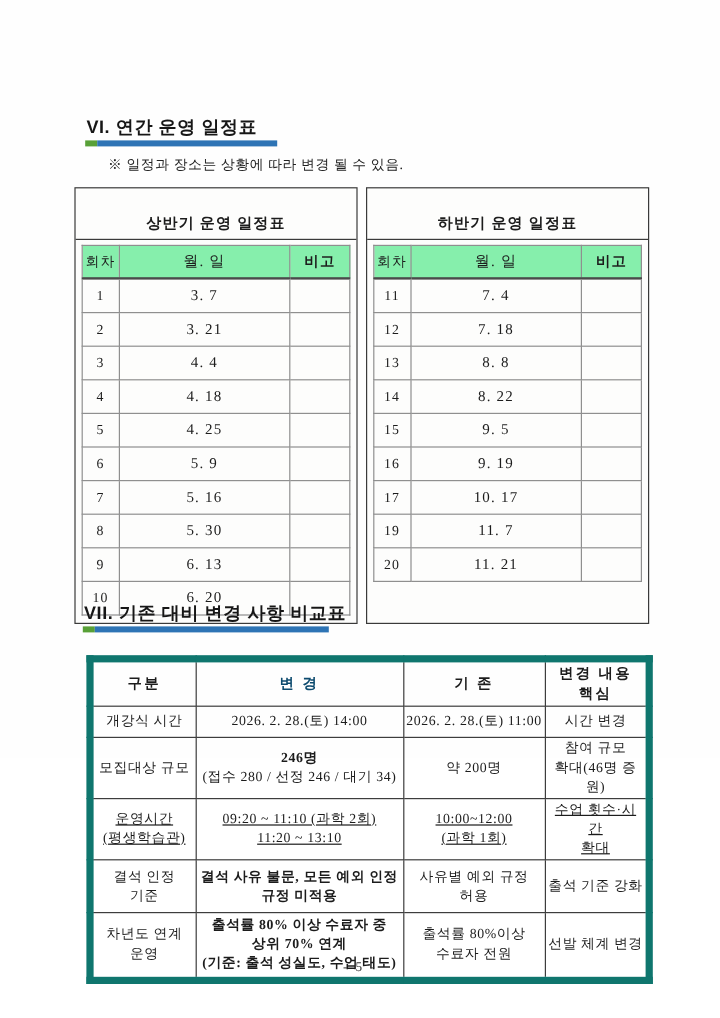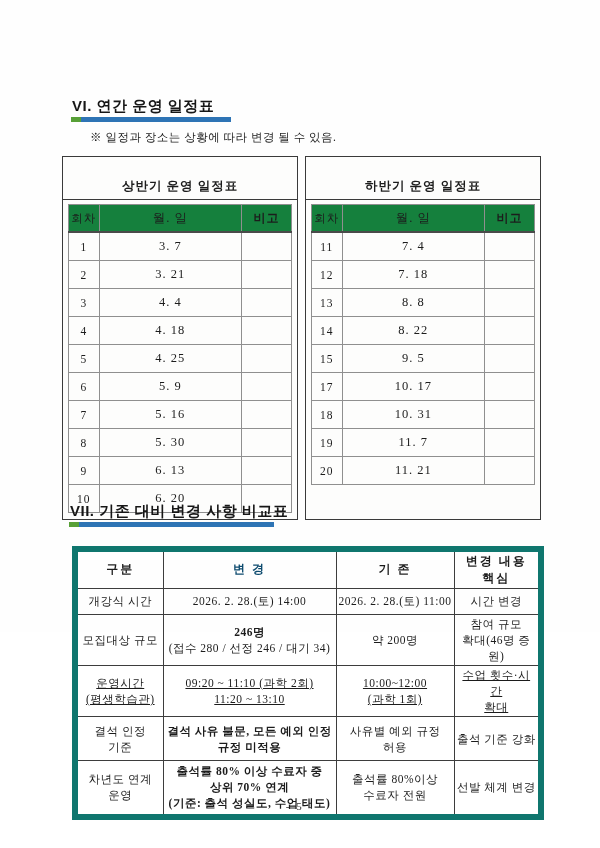--- a/index.html
+++ b/index.html
@@ -63,21 +63,21 @@
     border:1.5px solid #4a4a4a;
     font-size:12px;
   }
   table.sched th{
     height:24px;
     font-weight:normal;
     font-size:12px;
     letter-spacing:1px;
     border:1px solid #8f8f8f;
     border-bottom:2px solid #4a4a4a;
-    background:#15803d;
+    background:#86efac;
   }
   table.sched td{
     height:25px;
     text-align:center;
     border:1px solid #8f8f8f;
     letter-spacing:1px;
   }
   table.sched .no{width:28px;font-size:11.5px;}
   table.sched .date{width:144px;font-size:12.5px;}
   table.sched .remark{width:48px;font-weight:bold;}
@@ -232,27 +232,27 @@
                 <td class="no">14</td>
                 <td class="date">8. 22</td>
                 <td class="remark"></td>
               </tr>
               <tr>
                 <td class="no">15</td>
                 <td class="date">9. 5</td>
                 <td class="remark"></td>
               </tr>
               <tr>
+                <td class="no">16</td>
+                <td class="date">9. 19</td>
+                <td class="remark"></td>
+              </tr>
+              <tr>
                 <td class="no">17</td>
                 <td class="date">10. 17</td>
-                <td class="remark"></td>
-              </tr>
-              <tr>
-                <td class="no">18</td>
-                <td class="date">10. 31</td>
                 <td class="remark"></td>
               </tr>
               <tr>
                 <td class="no">19</td>
                 <td class="date">11. 7</td>
                 <td class="remark"></td>
               </tr>
               <tr>
                 <td class="no">20</td>
                 <td class="date">11. 21</td>

